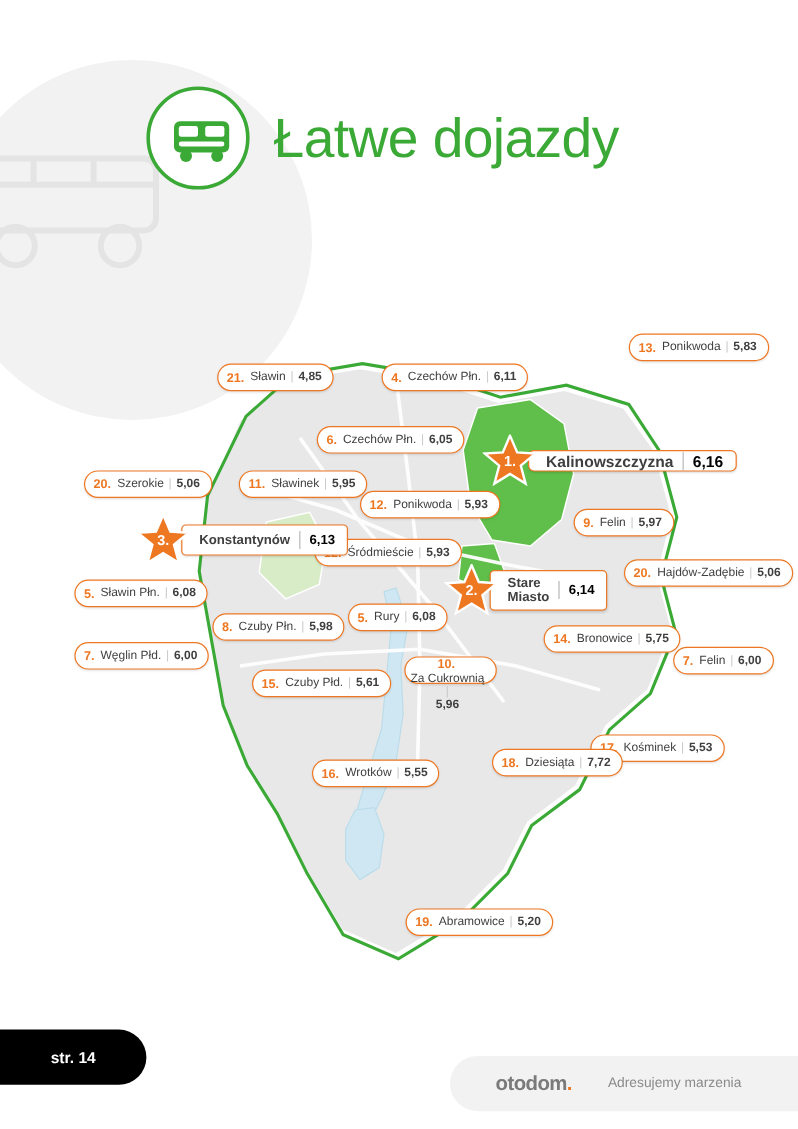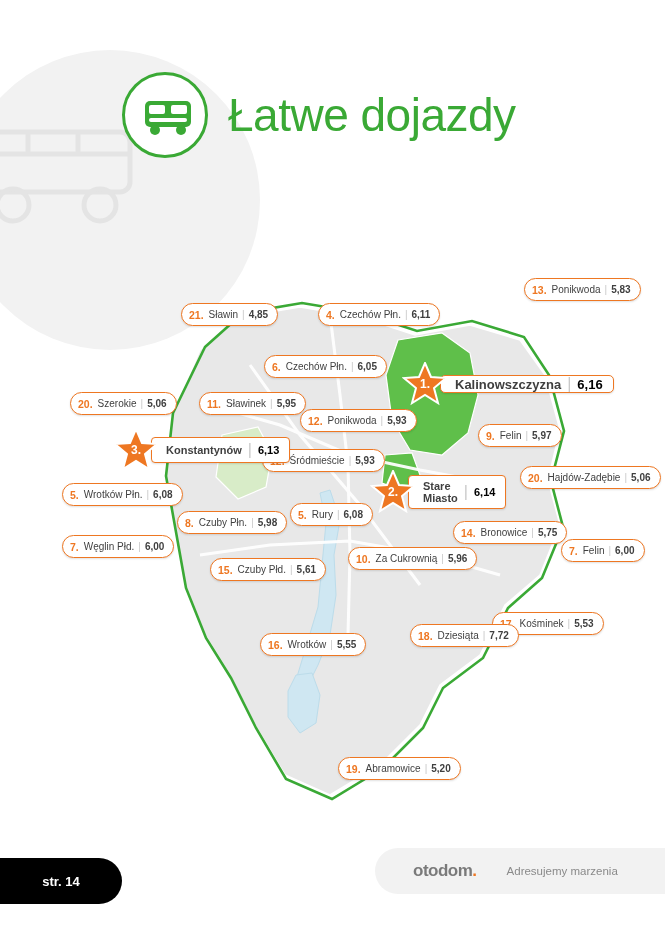--- a/index.html
+++ b/index.html
@@ -98,21 +98,21 @@
   }
 
   
   .footer-left{
     position:absolute;left:0;top:858px;width:122px;height:46px;
     background:#000000;border-radius:0 23px 23px 0;
     display:flex;align-items:center;justify-content:center;
   }
   .footer-left span{color:#fff;font-size:13px;font-weight:bold;}
   .footer-right{
-    position:absolute;left:375px;top:848px;width:290px;height:46px;
+    position:absolute;left:375px;top:880px;width:290px;height:46px;
     background:#f2f2f2;border-radius:23px 0 0 23px;
     display:flex;align-items:center;
   }
   .otodom{
     margin-left:38px;font-size:17px;color:#7a7a7a;font-weight:bold;
     letter-spacing:-0.5px;
   }
   .otodom .dot{color:#ee7722;}
   .tagline{margin-left:30px;font-size:11.5px;color:#8a8a8a;}
 </style>
@@ -241,21 +241,21 @@
 
   <div class="label" style="left:520px;top:466px;">
     <span class="num">20.</span>
     <span class="nm">Hajdów-Zadębie</span>
     <span class="sep">|</span>
     <span class="val">5,06</span>
   </div>
 
   <div class="label" style="left:62px;top:483px;">
     <span class="num">5.</span>
-    <span class="nm">Wrotków Płn.</span>
+    <span class="nm">Sławin Płn.</span>
     <span class="sep">|</span>
     <span class="val">6,08</span>
   </div>
 
   <div class="label" style="left:177px;top:511px;">
     <span class="num">8.</span>
     <span class="nm">Czuby Płn.</span>
     <span class="sep">|</span>
     <span class="val">5,98</span>
   </div>
@@ -281,21 +281,21 @@
     <span class="val">6,00</span>
   </div>
 
   <div class="label" style="left:561px;top:539px;">
     <span class="num">7.</span>
     <span class="nm">Felin</span>
     <span class="sep">|</span>
     <span class="val">6,00</span>
   </div>
 
-  <div class="label" style="left:348px;top:547px;">
+  <div class="label" style="left:337px;top:547px;flex-direction:column;">
     <span class="num">10.</span>
     <span class="nm">Za Cukrownią</span>
     <span class="sep">|</span>
     <span class="val">5,96</span>
   </div>
 
   <div class="label" style="left:210px;top:558px;">
     <span class="num">15.</span>
     <span class="nm">Czuby Płd.</span>
     <span class="sep">|</span>

